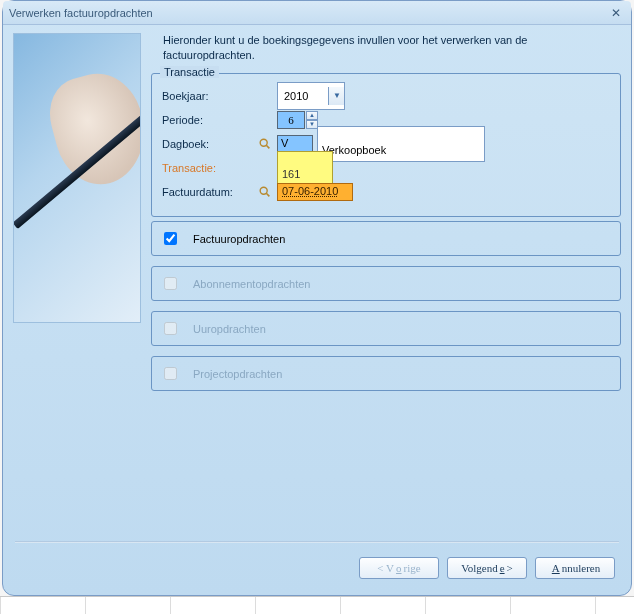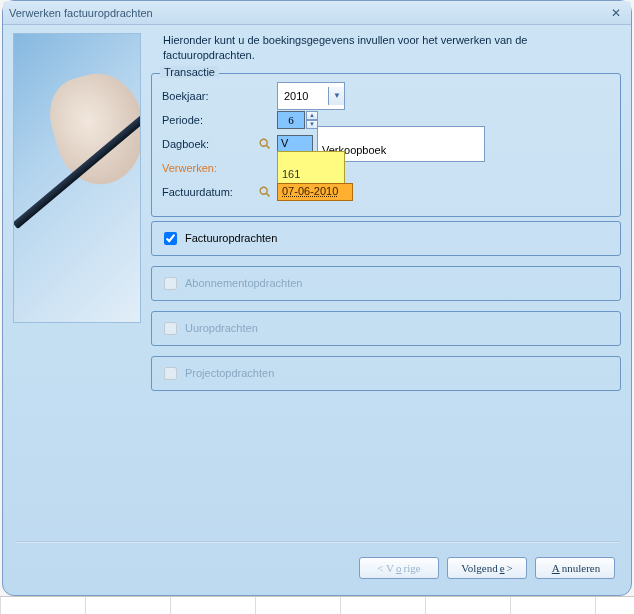--- a/index.html
+++ b/index.html
@@ -24,23 +24,23 @@
 .lookup svg { width: 14px; height: 14px; }
 .combo { height: 28px; border: 1px solid #7a9cc6; background: #fff; display: inline-flex; align-items: center; }
 .combo .val { padding: 0 20px 0 6px; min-width: 46px; text-align: right; }
 .combo .arrow { width: 16px; height: 18px; border-left: 1px solid #7a9cc6; background: linear-gradient(#f4f9fd,#dce9f5); display: flex; align-items: center; justify-content: center; color: #3a6aa0; font-size: 8px; }
 .spinner-wrap { display: inline-flex; align-items: center; }
 .spinner { width: 28px; height: 18px; border: 1px solid #567; background: #84c4ff; color: #000; text-align: center; padding: 1px 2px; font-family: Tahoma; font-size: 11px; }
 .spin-btns { display: flex; flex-direction: column; margin-left: 1px; }
 .spin-btns span { width: 12px; height: 9px; border: 1px solid #7a9cc6; background: linear-gradient(#f4f9fd,#dce9f5); font-size: 6px; line-height: 7px; text-align: center; color: #3a6aa0; cursor: pointer; }
 .cyanbox { width: 36px; height: 18px; border: 1px solid #567; background: #84c4ff; padding: 1px 3px; }
 .textbox { height: 18px; border: 1px solid #7a9cc6; background: #fff; padding: 17px 4px; width: 168px; }
-.yellowbox { height: 18px; border: 1px solid #b0a030; background: #fffb80; padding: 16px 4px; width: 68px; color: #333; }
+.yellowbox { height: 18px; border: 1px solid #b0a030; background: #fffb80; padding: 16px 4px; width: 56px; color: #333; }
 .orangebox { height: 18px; border: 1px solid #b06a10; background: #ffb030; padding: 1px 4px; width: 76px; color: #3a2200; text-decoration: underline dotted; }
-.option { border: 1px solid #6b95c4; border-radius: 3px; padding: 10px 12px; margin-bottom: 10px; display: flex; align-items: center; gap: 8px; }
+.option { border: 1px solid #6b95c4; border-radius: 3px; padding: 10px 12px; margin-bottom: 10px; display: flex; align-items: flex-end; gap: 16px; }
 .option.disabled { color: #8aa8c2; }
 .option input[type=checkbox] { width: 13px; height: 13px; }
 .option.disabled input[type=checkbox] { opacity: 0.85; }
 .footer { height: 48px; border-top: 1px solid transparent; display: flex; align-items: center; justify-content: flex-end; padding: 0 16px 8px 16px; gap: 8px; }
 .footer-sep { position: absolute; bottom: 52px; left: 12px; right: 12px; height: 2px; background: linear-gradient(to bottom, rgba(120,150,190,0.45), rgba(255,255,255,0.7)); }
 .btn { min-width: 80px; height: 22px; border: 1px solid #7a9cc6; background: linear-gradient(to bottom, #fdfeff, #e4eef8); border-radius: 3px; font-family: Tahoma; font-size: 11px; color: #1a3a5a; cursor: pointer; padding: 0 10px; display: inline-flex; align-items: center; justify-content: center; gap: 2px; }
 .btn.disabled { color: #9ab4cc; cursor: default; }
 .btn .u { text-decoration: underline; }
 .gridbg { position: absolute; left: 0; right: 0; bottom: 0; height: 18px; background: repeating-linear-gradient(to right, #dcdcdc 0, #dcdcdc 1px, #fff 1px, #fff 85px); border-top: 1px solid #c8c8c8; z-index: -1; }
 </style>
@@ -93,21 +93,21 @@
                 <circle cx="6.5" cy="6.5" r="4" fill="none" stroke="#b88a30" stroke-width="1.6"></circle>
                 <line x1="9.5" y1="9.5" x2="13" y2="13" stroke="#b88a30" stroke-width="1.8"></line>
               </svg>
           </span>
           <div class="cyanbox"><span>V</span></div>
           <div style="width:4px"></div>
           <div class="textbox"><span>Verkoopboek</span></div>
         </div>
 
         <div class="row">
-          <span class="label orange">Verwerken:</span>
+          <span class="label orange">Transactie:</span>
           <span style="width:20px"></span>
           <div class="yellowbox"><span>161</span></div>
         </div>
 
         <div class="row">
           <span class="label">Factuurdatum:</span>
           <span class="lookup">
             <svg viewBox="0 0 16 16">
                 <circle cx="6.5" cy="6.5" r="4" fill="none" stroke="#b88a30" stroke-width="1.6"></circle>
                 <line x1="9.5" y1="9.5" x2="13" y2="13" stroke="#b88a30" stroke-width="1.8"></line>

